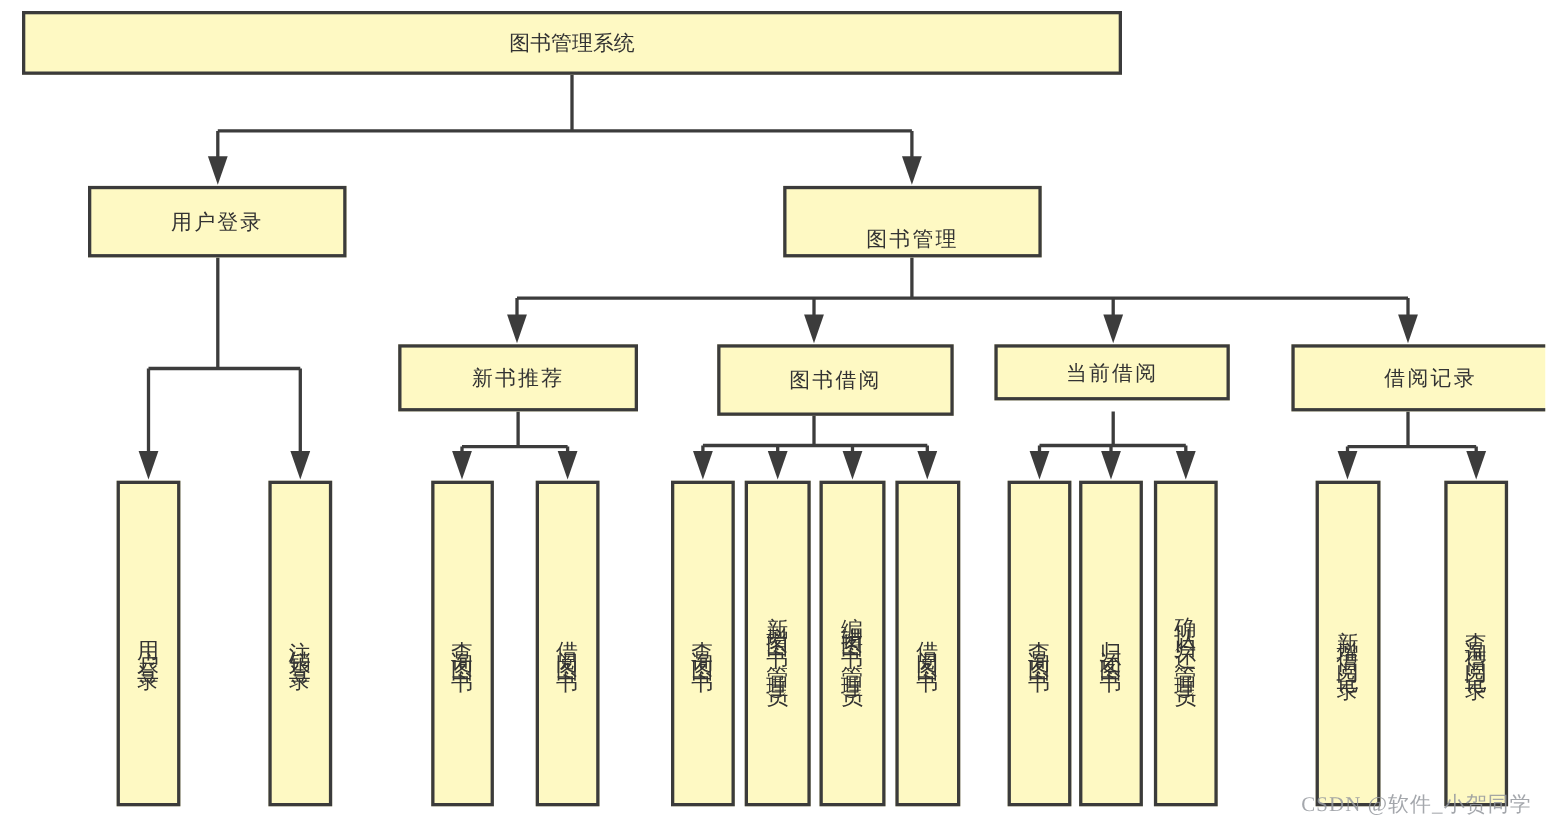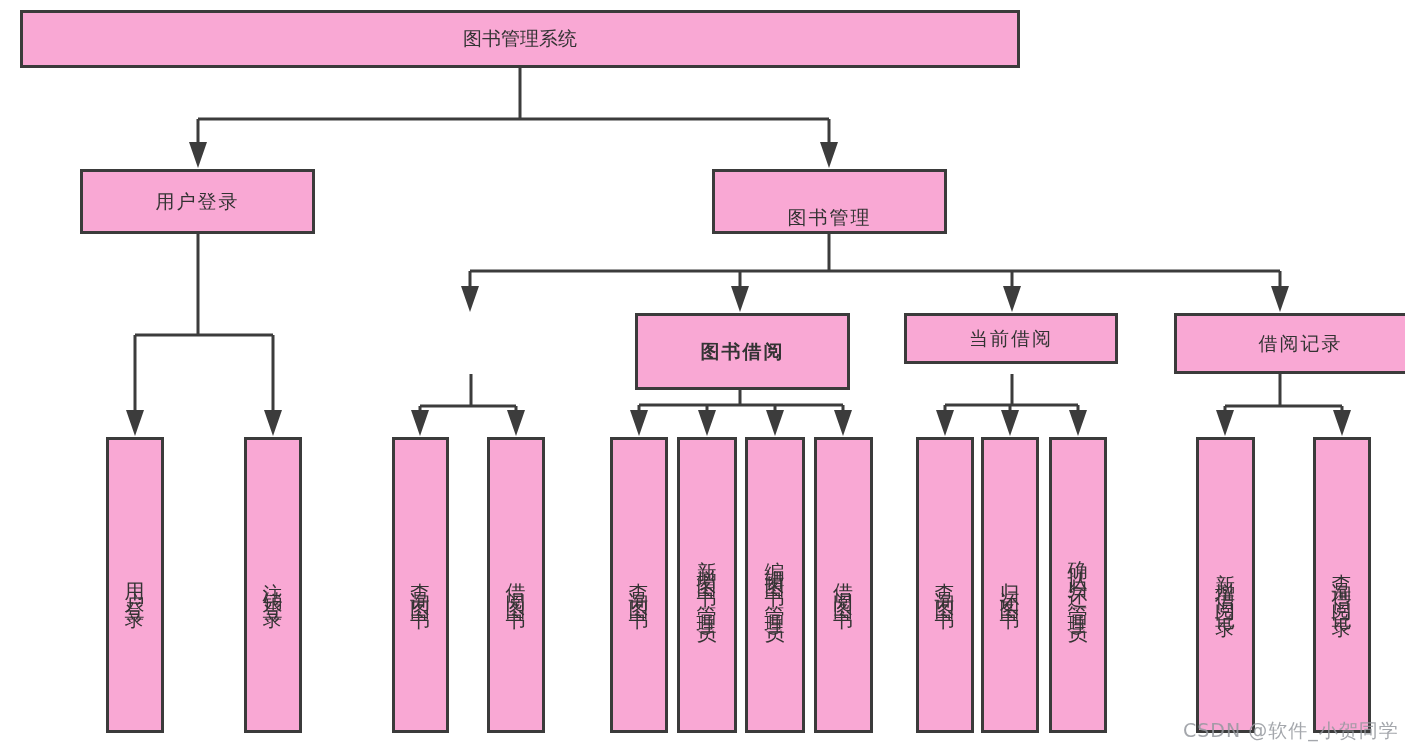--- a/index.html
+++ b/index.html
@@ -22,21 +22,21 @@
     fill: none;
   }
   .connectors path.arrow {
     fill: #3c3c3c;
     stroke: none;
   }
   .node {
     position: absolute;
     box-sizing: border-box;
     border: 3px solid #3b3b3b;
-    background: #f9a8d4;
+    background: #fef9c3;
     display: flex;
     align-items: center;
     justify-content: center;
     color: #333333;
   }
   .node.h-label span {
     font-size: 19px;
     letter-spacing: 2px;
     white-space: nowrap;
   }
@@ -51,20 +51,21 @@
   }
   .watermark {
     position: absolute;
     left: 1183px;
     top: 718px;
     font-size: 19px;
     letter-spacing: 1px;
     color: rgba(148, 152, 158, 0.85);
     white-space: nowrap;
     z-index: 5;
+    font-family: Liberation Serif, serif;
   }
 </style>
 </head>
 <body>
 
 <div class="canvas">
 
   <svg class="connectors" viewBox="0 0 1405 747">
     <g>
       <path class="line" d="M520 68 L520 119 M198 119 L829 119 M198 119 L198 160 M829 119 L829 160"></path>
@@ -112,21 +113,24 @@
     <span>图书管理系统</span>
   </div>
 
   <div class="node h-label" style="left:80px; top:169px; width:235px; height:65px;">
     <span>用户登录</span>
   </div>
   <div class="node h-label" style="left:712px; top:169px; width:235px; height:65px;align-items:flex-end;">
     <span>图书管理</span>
   </div>
 
-  <div class="node h-label" style="left:635px; top:313px; width:215px; height:77px;font-weight:bold;">
+  <div class="node h-label" style="left:362px; top:313px; width:218px; height:61px;">
+    <span>新书推荐</span>
+  </div>
+  <div class="node h-label" style="left:652px; top:313px; width:215px; height:65px;">
     <span>图书借阅</span>
   </div>
   <div class="node h-label" style="left:904px; top:313px; width:214px; height:51px;">
     <span>当前借阅</span>
   </div>
   <div class="node h-label" style="left:1174px; top:313px; width:253px; height:61px;font-family:Liberation Serif, serif;">
     <span>借阅记录</span>
   </div>
 
   <div class="node leaf" style="left:106px; top:437px; width:58px; height:296px;">

